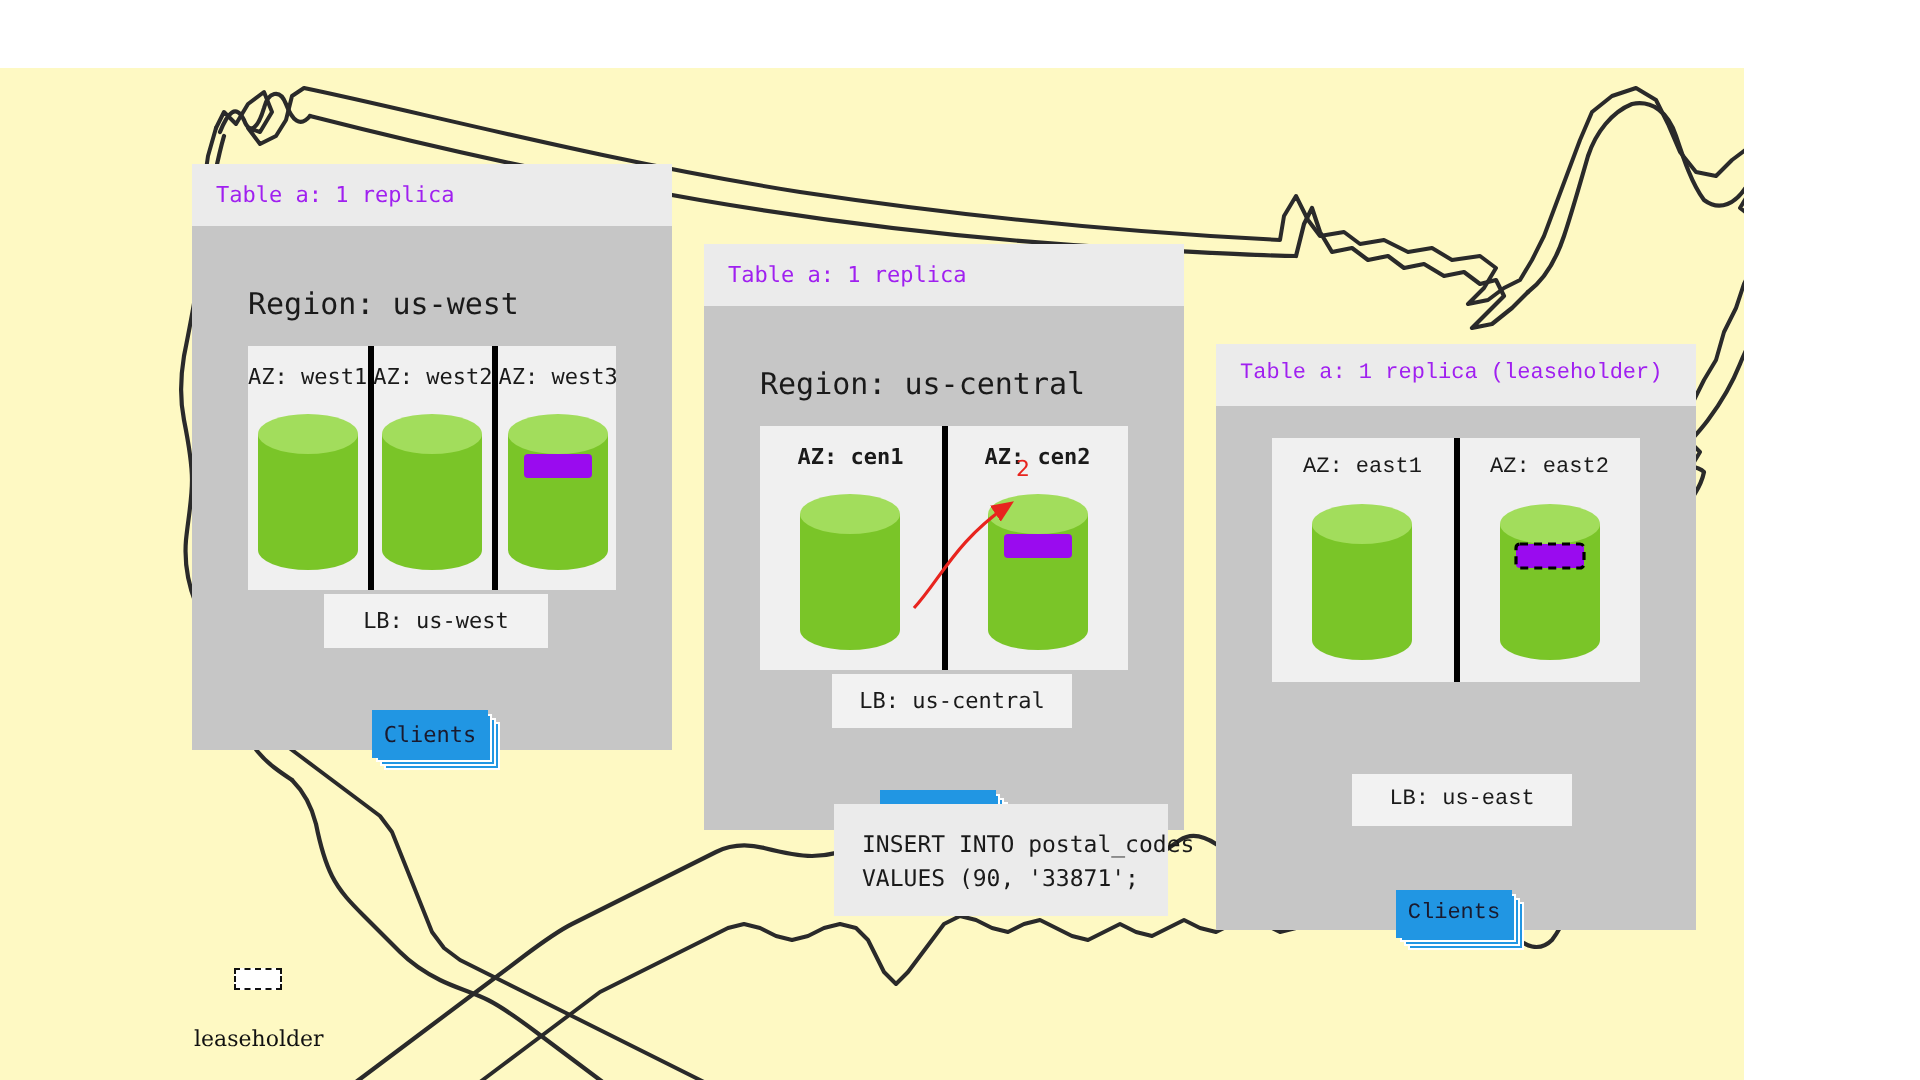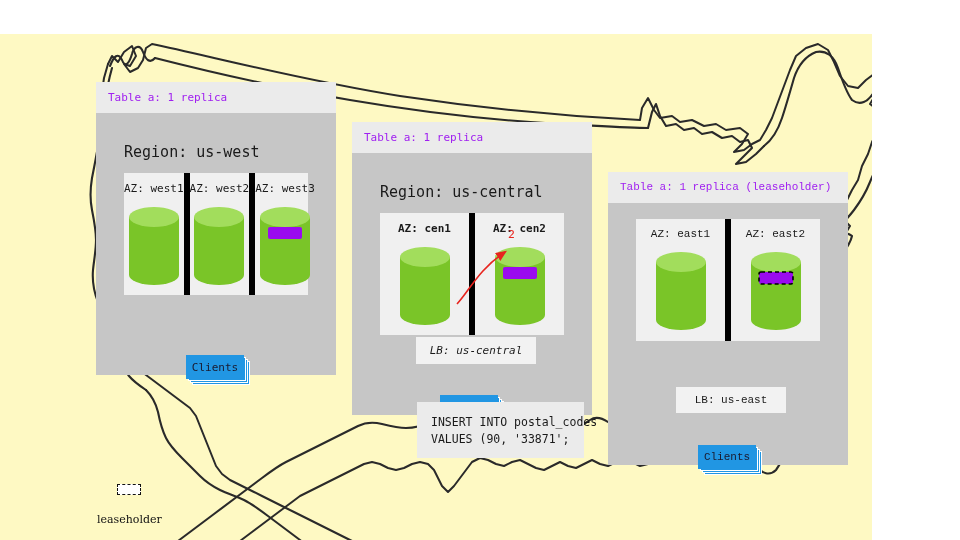--- a/index.html
+++ b/index.html
@@ -53,21 +53,21 @@
   .az-row {
     display: flex;
     background: #f0f0f0;
     margin: 0 12px;
     position: relative;
   }
   .az-cell {
     flex: 1 1 0;
     position: relative;
     box-sizing: border-box;
-    border-right: 6px solid #000000;
+    border-right: 3px solid #000000;
     padding: 9px 0 14px 0;
     display: flex;
     flex-direction: column;
     align-items: center;
   }
   .az-cell:last-child { border-right: none; }
   .az-label {
     font-size: 11px;
     color: #1a1a1a;
     white-space: nowrap;
@@ -336,20 +336,21 @@
             <svg width="54" height="86" viewBox="0 0 54 86">
               <path d="M2,14 L2,72 A25,10 0 0 0 52,72 L52,14 Z" fill="#7ac528"></path>
               <ellipse cx="27" cy="14" rx="25" ry="10" fill="#a2dd5c"></ellipse>
               <rect x="10" y="24" width="34" height="12" rx="2" fill="#9a0bef"></rect>
             </svg>
           </div>
         </div>
 
       </div>
     </div>
+    <div class="lb-box" style="left:66px; top:215px; width:112px;">LB: us-west</div>
     <div class="clients-wrap" style="left:90px; top:273px;">
       <div class="clients-stack">
         <div class="sheet s3"></div>
         <div class="sheet s2"></div>
         <div class="sheet s1"></div>
         <div class="sheet s0">Clients</div>
       </div>
     </div>
   </div>
 
@@ -376,21 +377,21 @@
               <path d="M2,14 L2,72 A25,10 0 0 0 52,72 L52,14 Z" fill="#7ac528"></path>
               <ellipse cx="27" cy="14" rx="25" ry="10" fill="#a2dd5c"></ellipse>
               <rect x="10" y="24" width="34" height="12" rx="2" fill="#9a0bef"></rect>
             </svg>
           </div>
         </div>
 
 
       </div>
     </div>
-    <div class="lb-box" style="left:64px; top:215px; width:120px;font-style:italic;">LB: us-central</div>
+    <div class="lb-box" style="left:64px; top:215px; width:120px;">LB: us-central</div>
     <div class="clients-wrap" style="left:88px; top:273px;">
       <div class="clients-stack">
         <div class="sheet s3"></div>
         <div class="sheet s2"></div>
         <div class="sheet s1"></div>
         <div class="sheet s0">Clients</div>
       </div>
     </div>
   </div>
 

